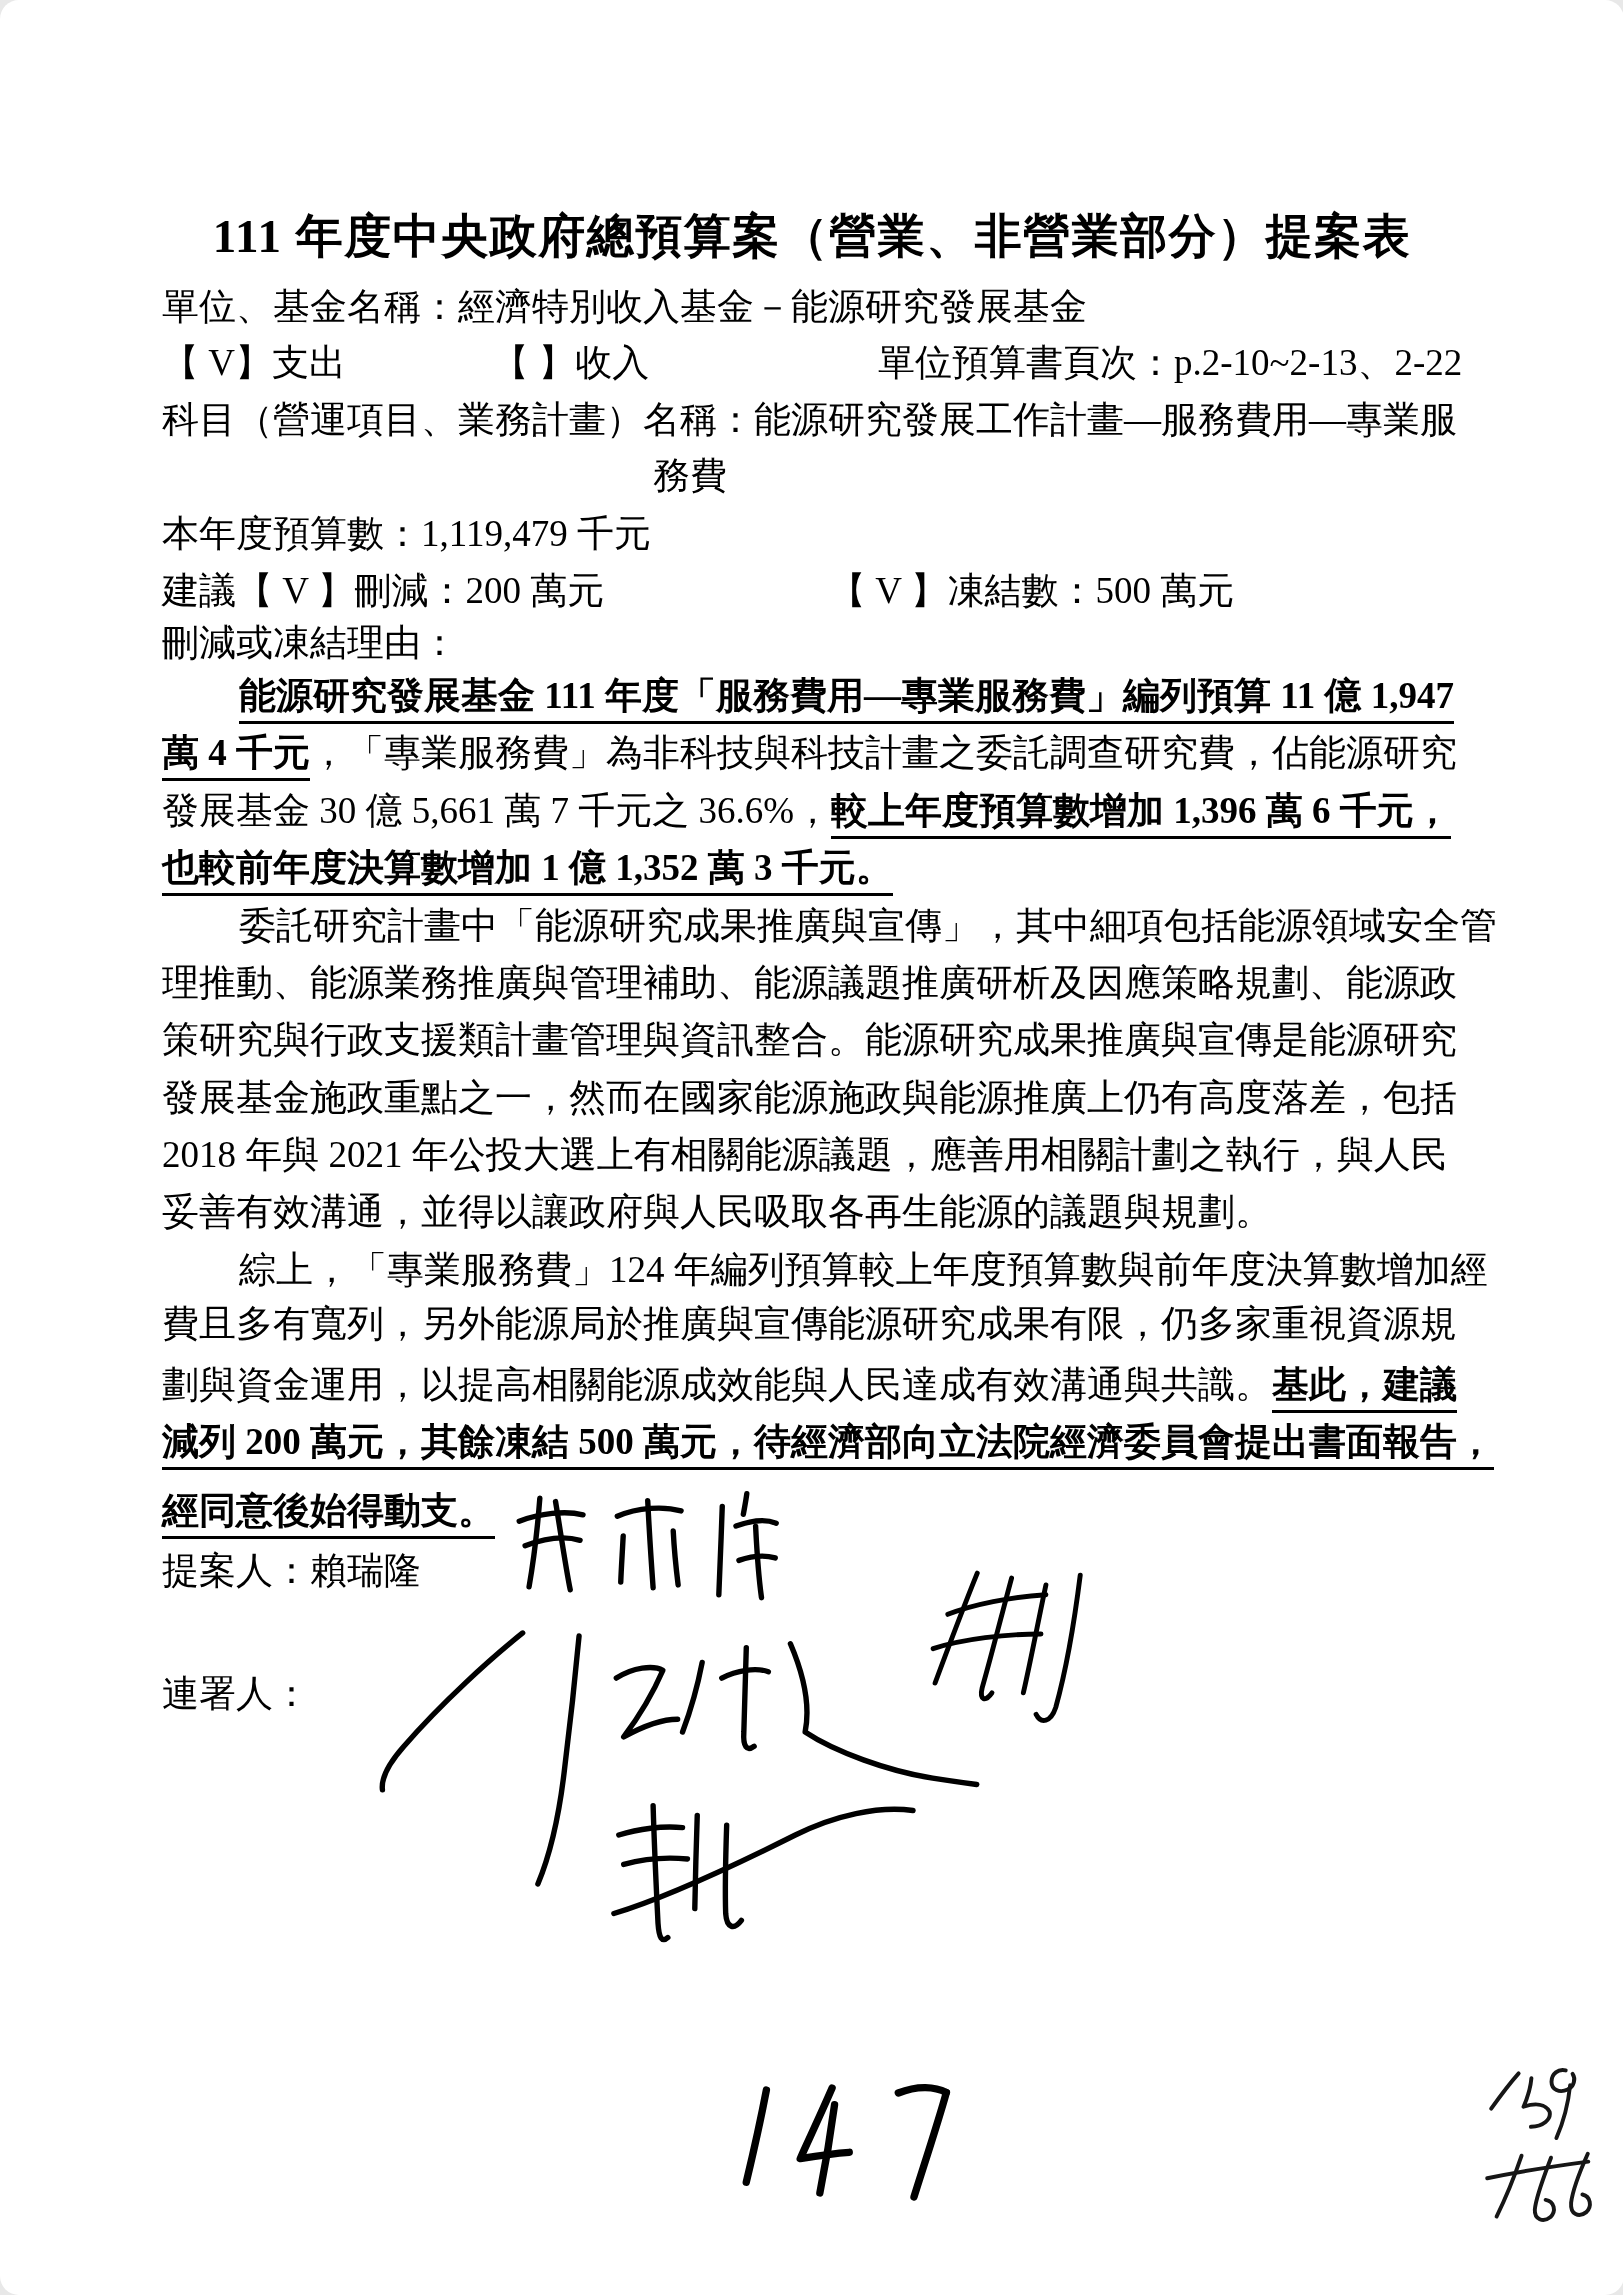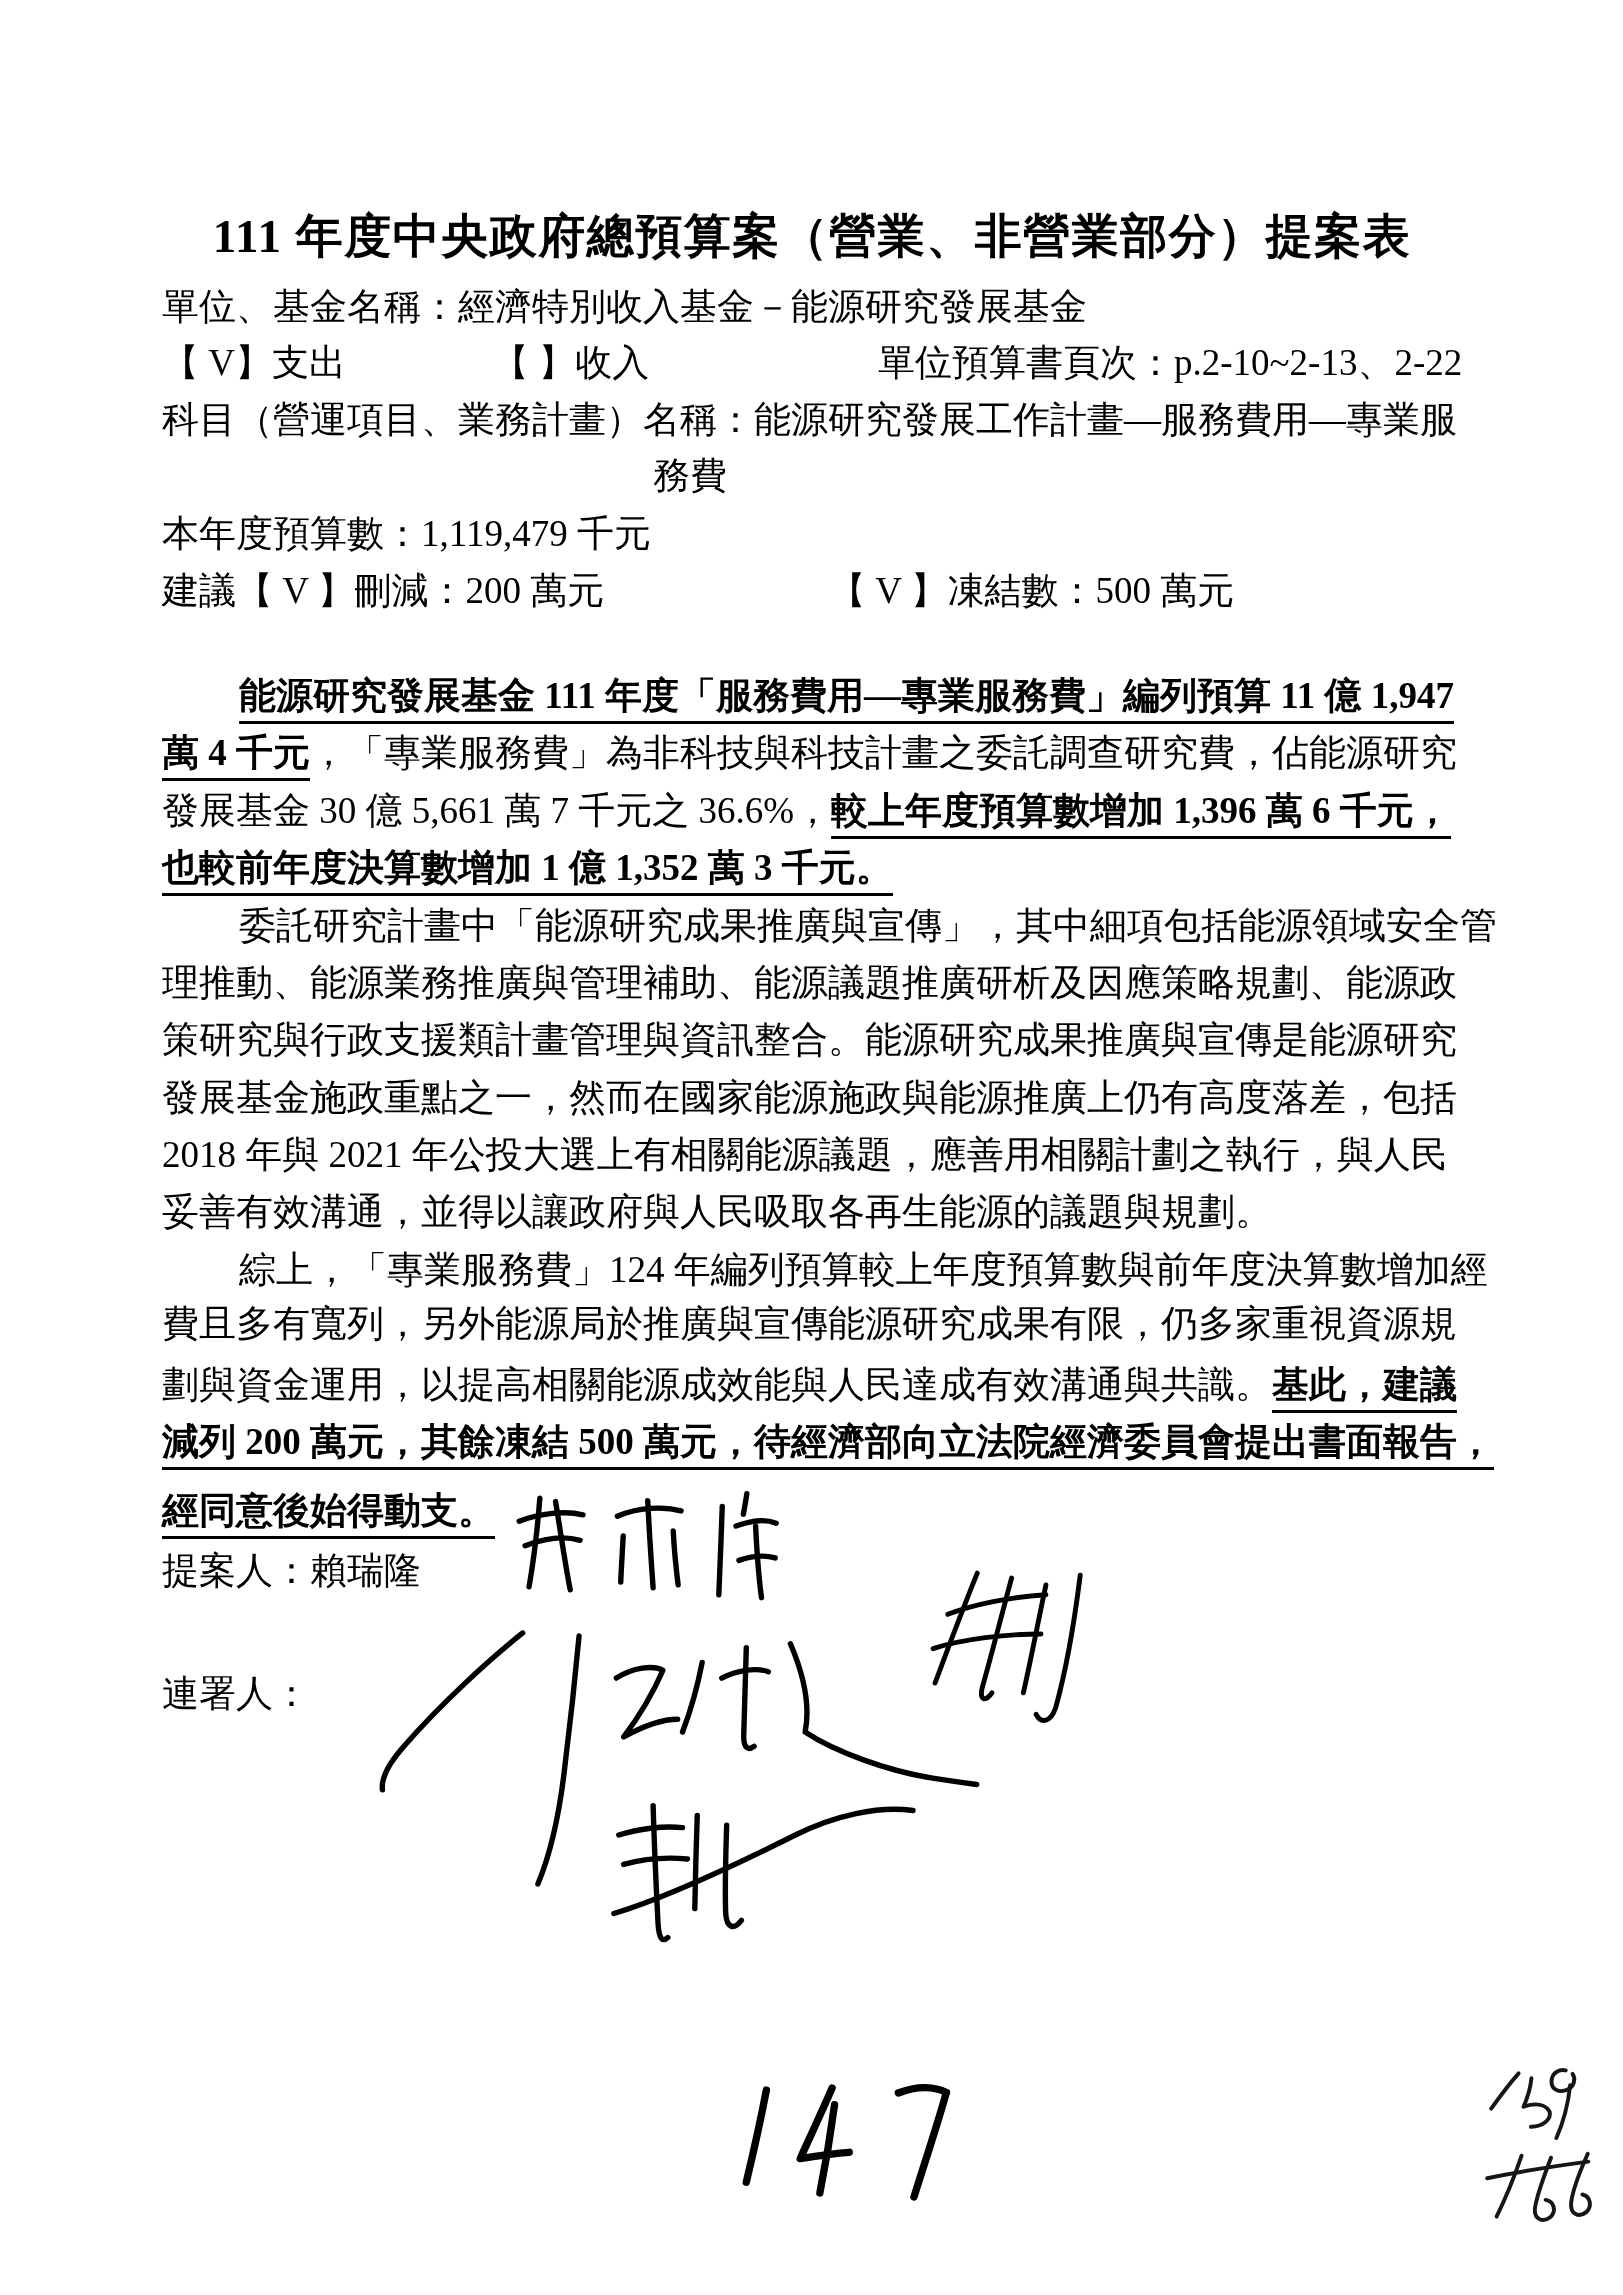--- a/index.html
+++ b/index.html
@@ -3,20 +3,21 @@
 <meta charset="utf-8">
 <style>
   html,body{margin:0;padding:0;background:#e8e8e8;}
   .page{
     position:relative;
     width:1624px;height:2295px;
     background:#ffffff;
     font-family:"Liberation Serif","DejaVu Serif",serif;
     color:#000;
     overflow:hidden;
+    border-radius:19px;
   }
   .abs{position:absolute;}
   .doc-title{
     left:0;width:1624px;top:205px;
     text-align:center;
     font-size:47px;font-weight:700;
     letter-spacing:1.5px;
     white-space:nowrap;
   }
   .hline{
@@ -60,20 +61,21 @@
 
   <div class="abs center-line" style="top:451px;">務費</div>
 
   <div class="abs hline" style="top:508px;">本年度預算數：1,119,479 千元</div>
 
   <div class="abs hline" style="top:565px;">
     <span class="seg" style="position:absolute;left:0;">建議【 V 】刪減：200 萬元</span>
     <span class="seg" style="position:absolute;left:667px;">【 V 】凍結數：500 萬元</span>
   </div>
 
+  <div class="abs hline" style="top:617px;">刪減或凍結理由：</div>
 
   <div class="abs bodyline indent" style="top:670px;">
     <span class="seg em">能源研究發展基金 111 年度「服務費用—專業服務費」編列預算 11 億 1,947</span>
   </div>
   <div class="abs bodyline" style="top:727px;">
     <span class="seg em">萬 4 千元</span><span class="seg">，「專業服務費」為非科技與科技計畫之委託調查研究費，佔能源研究</span>
   </div>
   <div class="abs bodyline" style="top:785px;">
     <span class="seg">發展基金 30 億 5,661 萬 7 千元之 36.6%，</span><span class="seg em">較上年度預算數增加 1,396 萬 6 千元，</span>
   </div>

